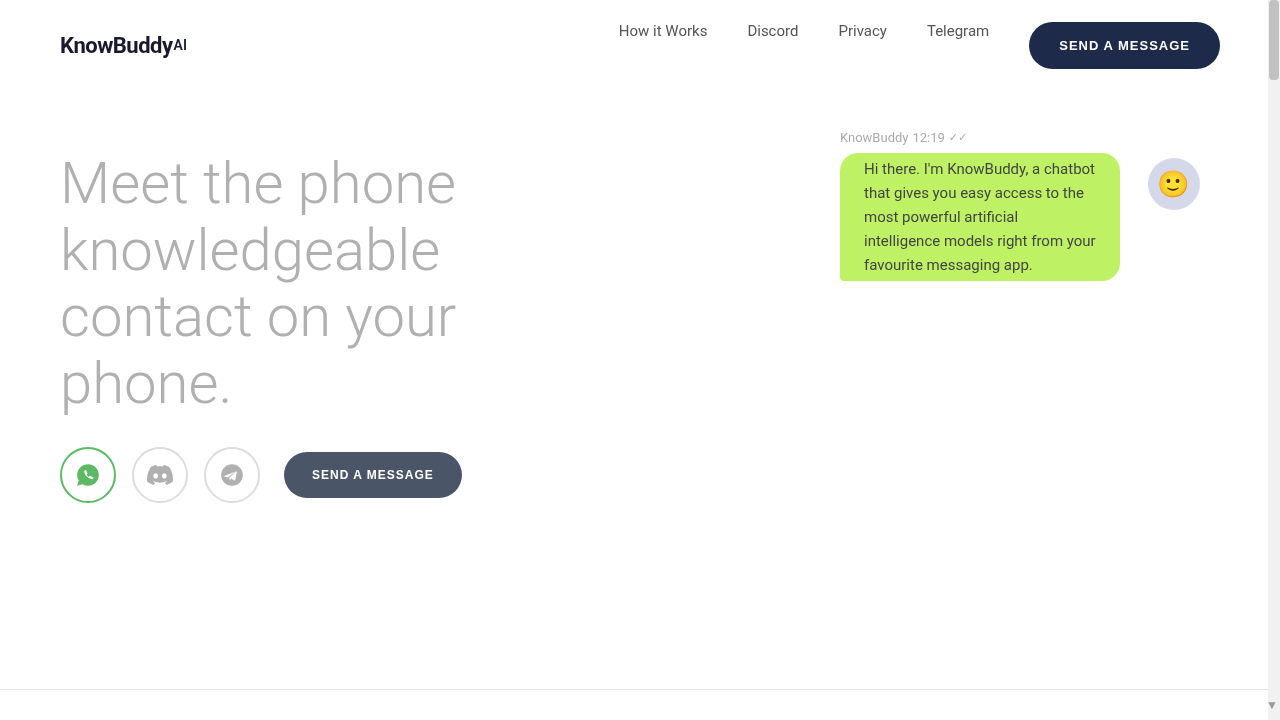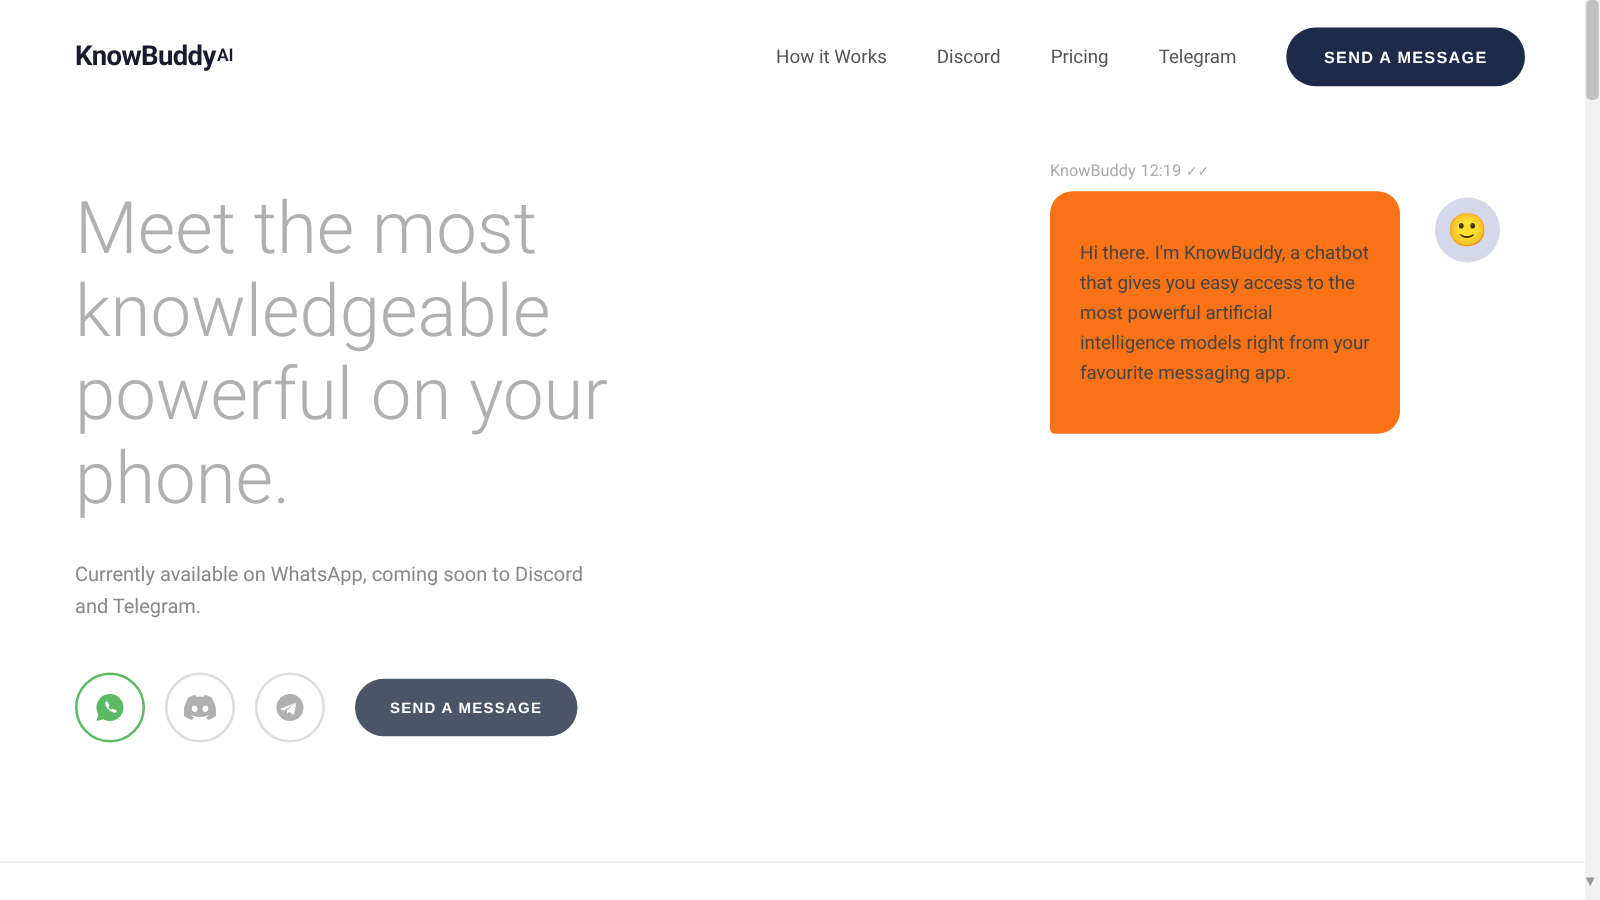--- a/index.html
+++ b/index.html
@@ -58,21 +58,20 @@
     .logo-ai {
       font-size: 14px;
       font-weight: 600;
       color: #1a1a2e;
       vertical-align: super;
       margin-left: 1px;
     }
 
     nav {
       display: flex;
-      align-items: center;
       gap: 40px;
     }
 
     nav a {
       text-decoration: none;
       color: #555;
       font-size: 15px;
       font-weight: 400;
       cursor: pointer;
     }
@@ -170,23 +169,23 @@
     .chat-label {
       font-size: 13px;
       color: #aaa;
       margin-bottom: 8px;
       display: flex;
       align-items: center;
       gap: 4px;
     }
 
     .chat-bubble {
-      background: #f97316;
+      background: #bef264;
       border-radius: 18px 18px 18px 4px;
-      padding: 37px 24px;
+      padding: 4px 24px;
       font-size: 15px;
       line-height: 1.6;
       color: #444;
       max-width: 280px;
     }
 
     .avatar {
       position: absolute;
       right: -20px;
       top: 28px;
@@ -228,30 +227,29 @@
 
 <header>
   <div class="logo-wrap">
     <span class="logo-text">KnowBuddy</span>
     <span class="logo-ai">AI</span>
   </div>
 
   <nav>
     <a>How it Works</a>
     <a>Discord</a>
-    <a>Pricing</a>
+    <a>Privacy</a>
     <a>Telegram</a>
     <button class="btn-send-header">SEND A MESSAGE</button>
   </nav>
 </header>
 
 <section class="hero">
   <div class="hero-left">
-    <h1 class="hero-heading">Meet the most knowledgeable powerful on your phone.</h1>
-    <p class="hero-sub">Currently available on WhatsApp, coming soon to Discord and Telegram.</p>
+    <h1 class="hero-heading">Meet the phone knowledgeable contact on your phone.</h1>
 
     <div class="hero-actions">
 
       <div class="icon-btn whatsapp">
         <svg viewBox="0 0 24 24" fill="none" xmlns="http://www.w3.org/2000/svg">
           <path d="M12 2C6.477 2 2 6.477 2 12c0 1.89.525 3.66 1.438 5.168L2 22l4.98-1.406A9.956 9.956 0 0012 22c5.523 0 10-4.477 10-10S17.523 2 12 2z" fill="#5dba64"></path>
           <path d="M8.5 8.5c.2-.5.7-1 1.2-1 .3 0 .5.1.6.2l1.2 2.8c.1.2 0 .5-.2.7l-.6.6c.4.8 1.1 1.5 1.9 1.9l.6-.6c.2-.2.5-.3.7-.2l2.8 1.2c.2.1.3.3.2.6 0 .5-.5 1-1 1.2-.5.2-3-.5-5-2.5S8.3 9 8.5 8.5z" fill="#fff"></path>
         </svg>
       </div>
 

